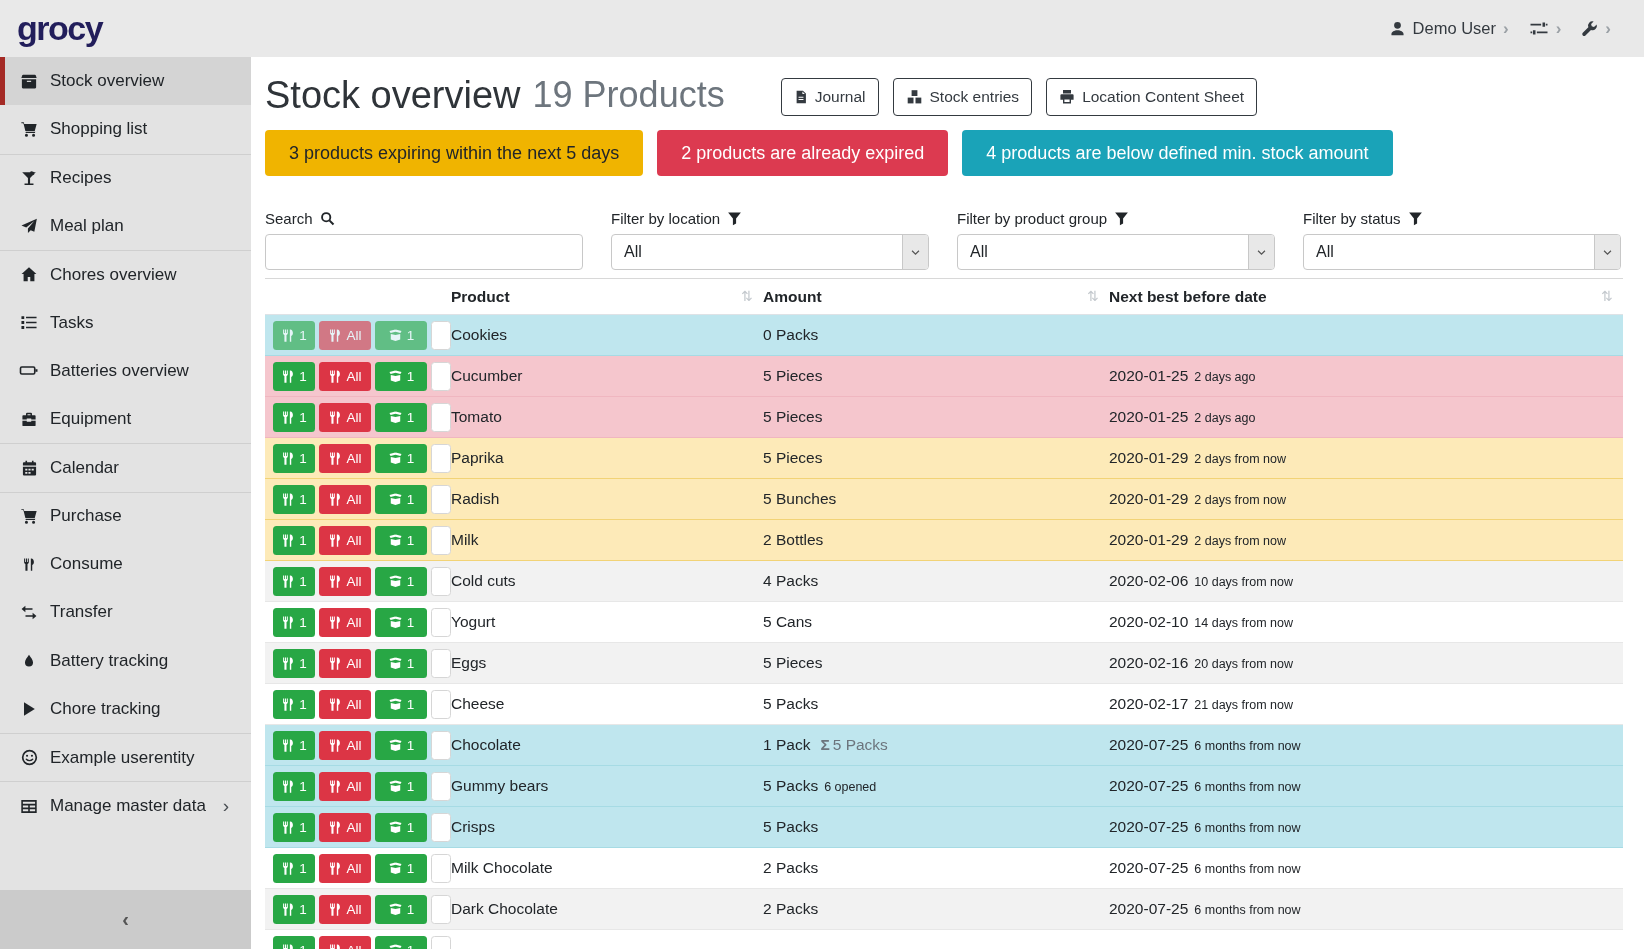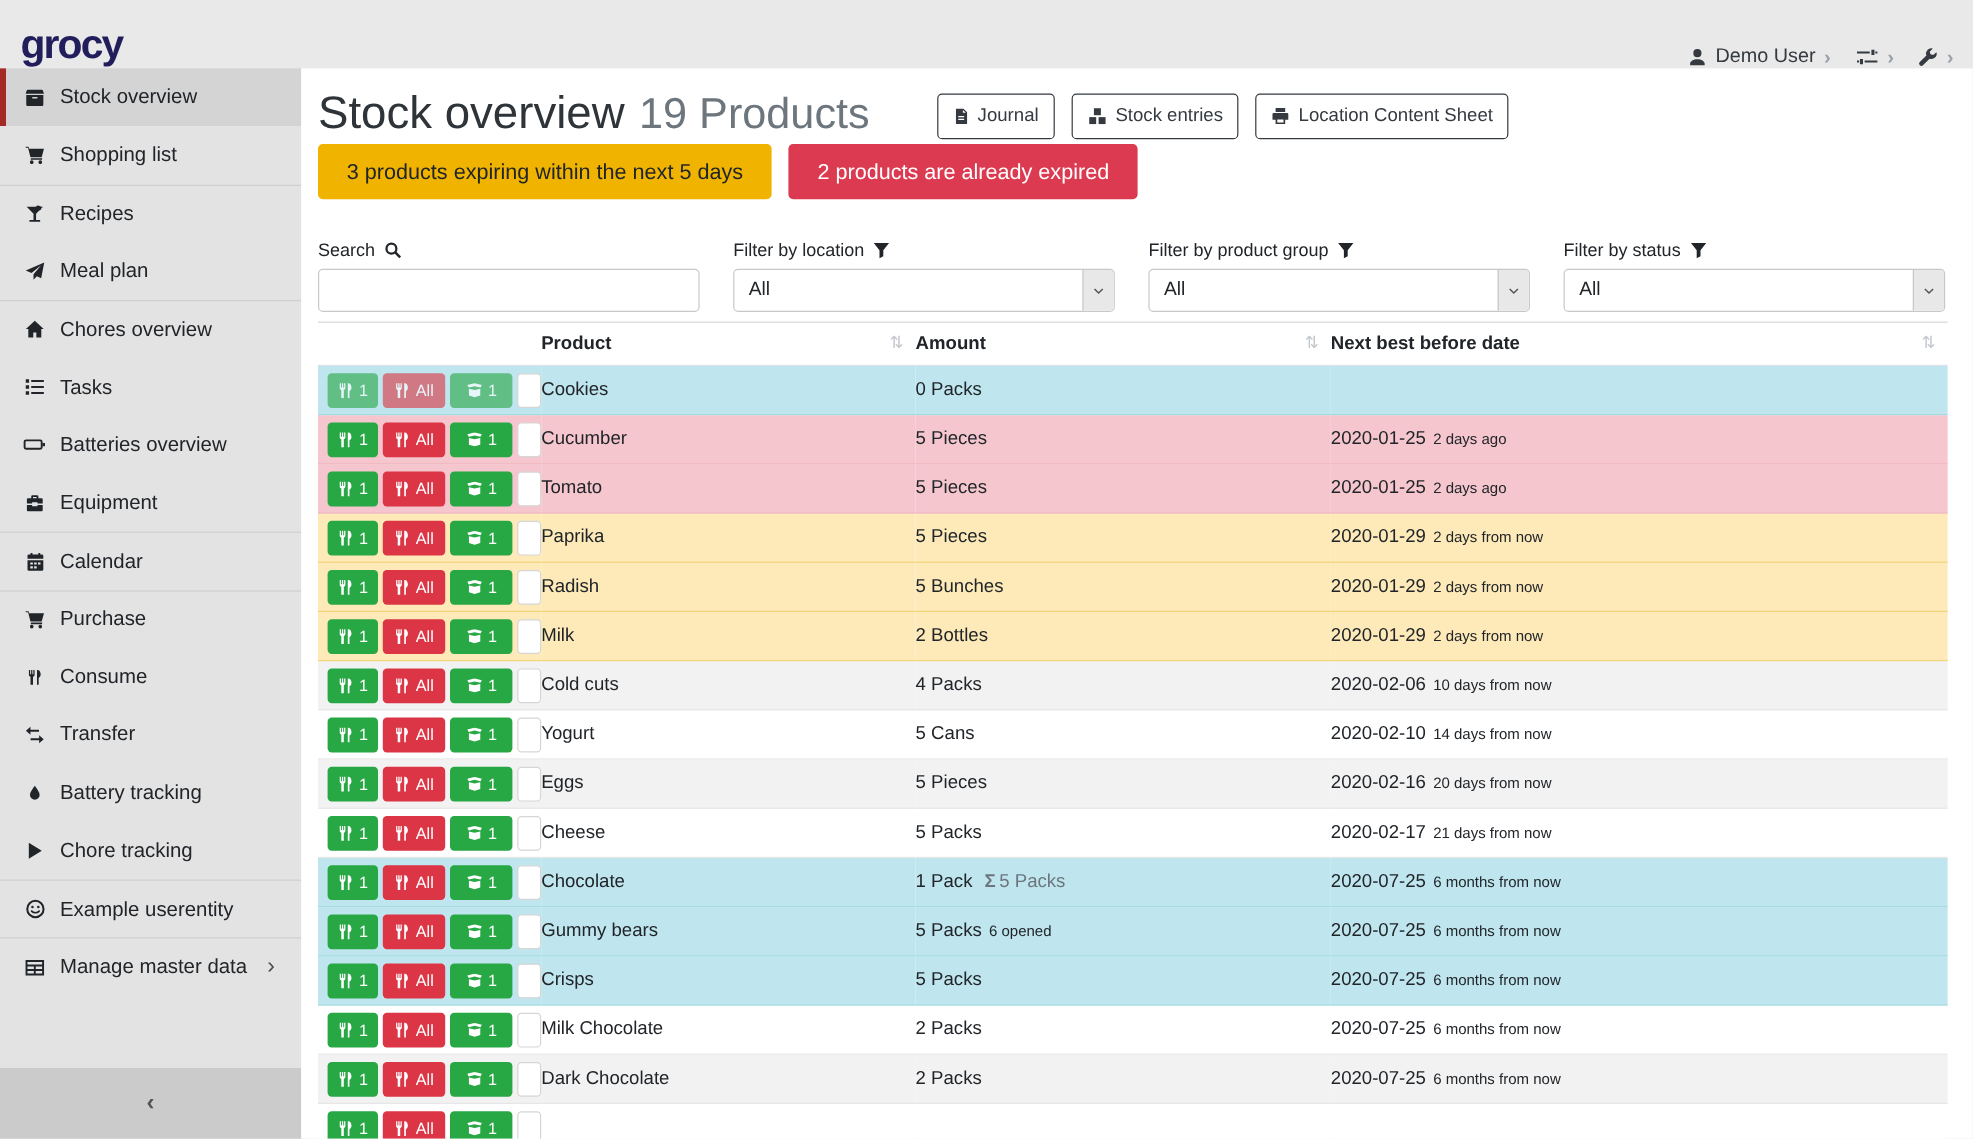--- a/index.html
+++ b/index.html
@@ -6,21 +6,21 @@
   html,body { width:1644px; height:949px; overflow:hidden; }
   body {
     font-family:"Liberation Sans","DejaVu Sans",sans-serif;
     background:#e9e9e9; color:#212529; position:relative;
   }
   .icon { display:inline-flex; align-items:center; justify-content:center; }
   .icon svg { display:block; }
 
   
   .navbar { position:absolute; top:0; left:0; right:0; height:57px; background:#e9e9e9;
-            display:flex; align-items:flex-end; justify-content:space-between; padding:0 16px 0 17px; }
+            display:flex; align-items:center; justify-content:space-between; padding:0 33px 0 17px; }
   .logo { font-size:34px; font-weight:800; letter-spacing:-1.5px; color:#221e5b; }
   .nav-right { display:flex; align-items:center; gap:20px; }
   .nav-group { display:flex; align-items:center; gap:7px; color:#343a40; font-size:16.5px; cursor:pointer; }
   .nav-chev { color:#9ba1a6; font-size:17px; font-weight:700; line-height:1; }
 
   
   .sidebar { position:absolute; top:57px; left:0; bottom:0; width:251px; background:#e3e3e3; }
   .side-list { list-style:none; }
   .side-item { height:48.3px; display:flex; align-items:center; gap:10px; padding-left:18px;
                font-size:17px; color:#212529; cursor:pointer; }
@@ -38,21 +38,21 @@
 
   .title-row { display:flex; align-items:center; height:50px; }
   .page-title { font-size:38px; font-weight:500; color:#2f3439; }
   .page-subtitle { font-size:36px; font-weight:300; color:#6d757d; margin-left:12px; }
   .toolbar { display:flex; gap:14px; margin-left:16px; margin-top:4px;padding-left:40px; }
   .tool-btn { display:flex; align-items:center; gap:7px; height:38px; padding:0 12px;
               background:#fff; border:1px solid #343a40; border-radius:4px;
               font-size:15.5px; color:#343a40; cursor:pointer;
               font-family:"Liberation Sans","DejaVu Sans",sans-serif; }
 
-  .alerts { display:flex; gap:14px; }
+  .alerts { display:flex; gap:14px; margin-top:10px; }
   .alert { height:46px; line-height:46px; padding:0 24px; border-radius:4px; font-size:18px; }
   .alert.warning { background:var(--warning-banner,#f0b400); color:#212529; }
   .alert.danger  { background:var(--danger-banner,#dc3a50); color:#fff;text-align:center; }
   .alert.info    { background:var(--info-banner,#1aa3b8); color:#fff; }
 
   .filters { display:flex; gap:28px; margin-top:32px; }
   .filter-col { width:318px; }
   .filter-label { display:flex; align-items:center; gap:7px; font-size:15px; color:#212529; height:20px; }
   .filter-label .icon { color:#212529; }
   .text-input { margin-top:6px; width:100%; height:36px; border:1px solid #c8c8c8; border-radius:4px;
@@ -299,20 +299,21 @@
             </svg>
           </span>
           <span>Location Content Sheet</span>
         </button>
       </div>
   </div>
 
   <div class="alerts" id="alerts">
       <div class="alert warning">3 products expiring within the next 5 days</div>
       <div class="alert danger">2 products are already expired</div>
+      <div class="alert info">4 products are below defined min. stock amount</div>
     </div>
 
   <div class="filters">
     <div class="filter-col">
       <div class="filter-label">
         <span>Search</span>
         <span class="icon">
             <svg width="15" height="15" viewBox="0 0 16 16">
               <circle cx="6.6" cy="6.6" r="4.4" fill="none" stroke="currentColor" stroke-width="2"></circle>
               <path d="m10 10 4.4 4.4" stroke="currentColor" stroke-width="2.2"></path>

